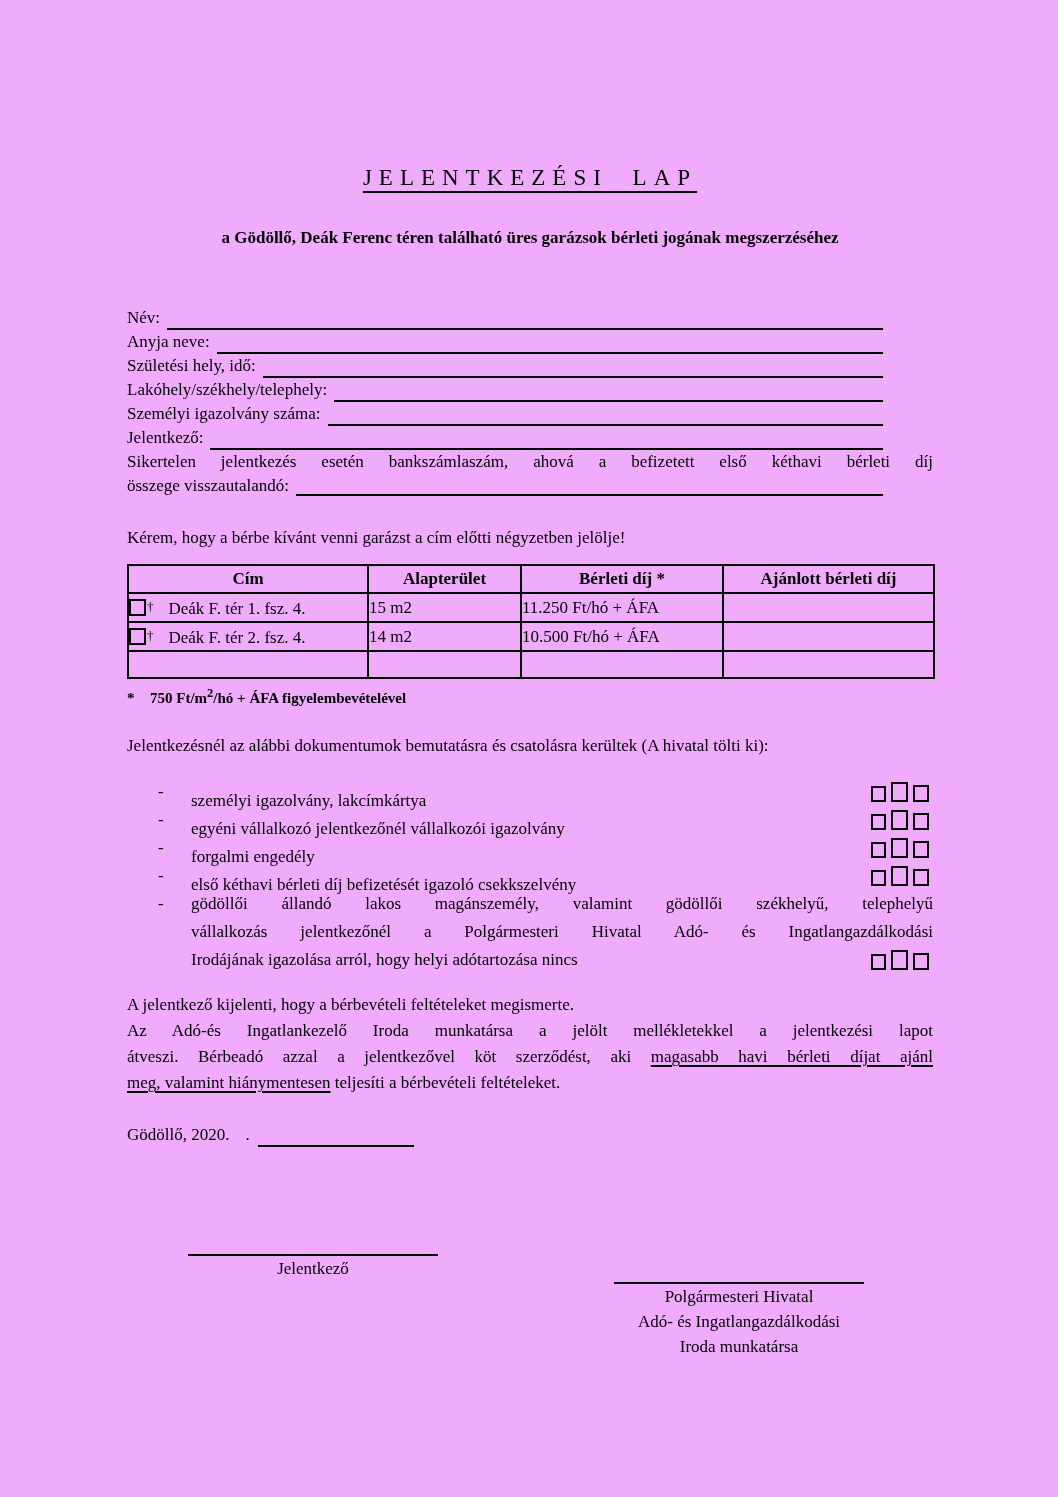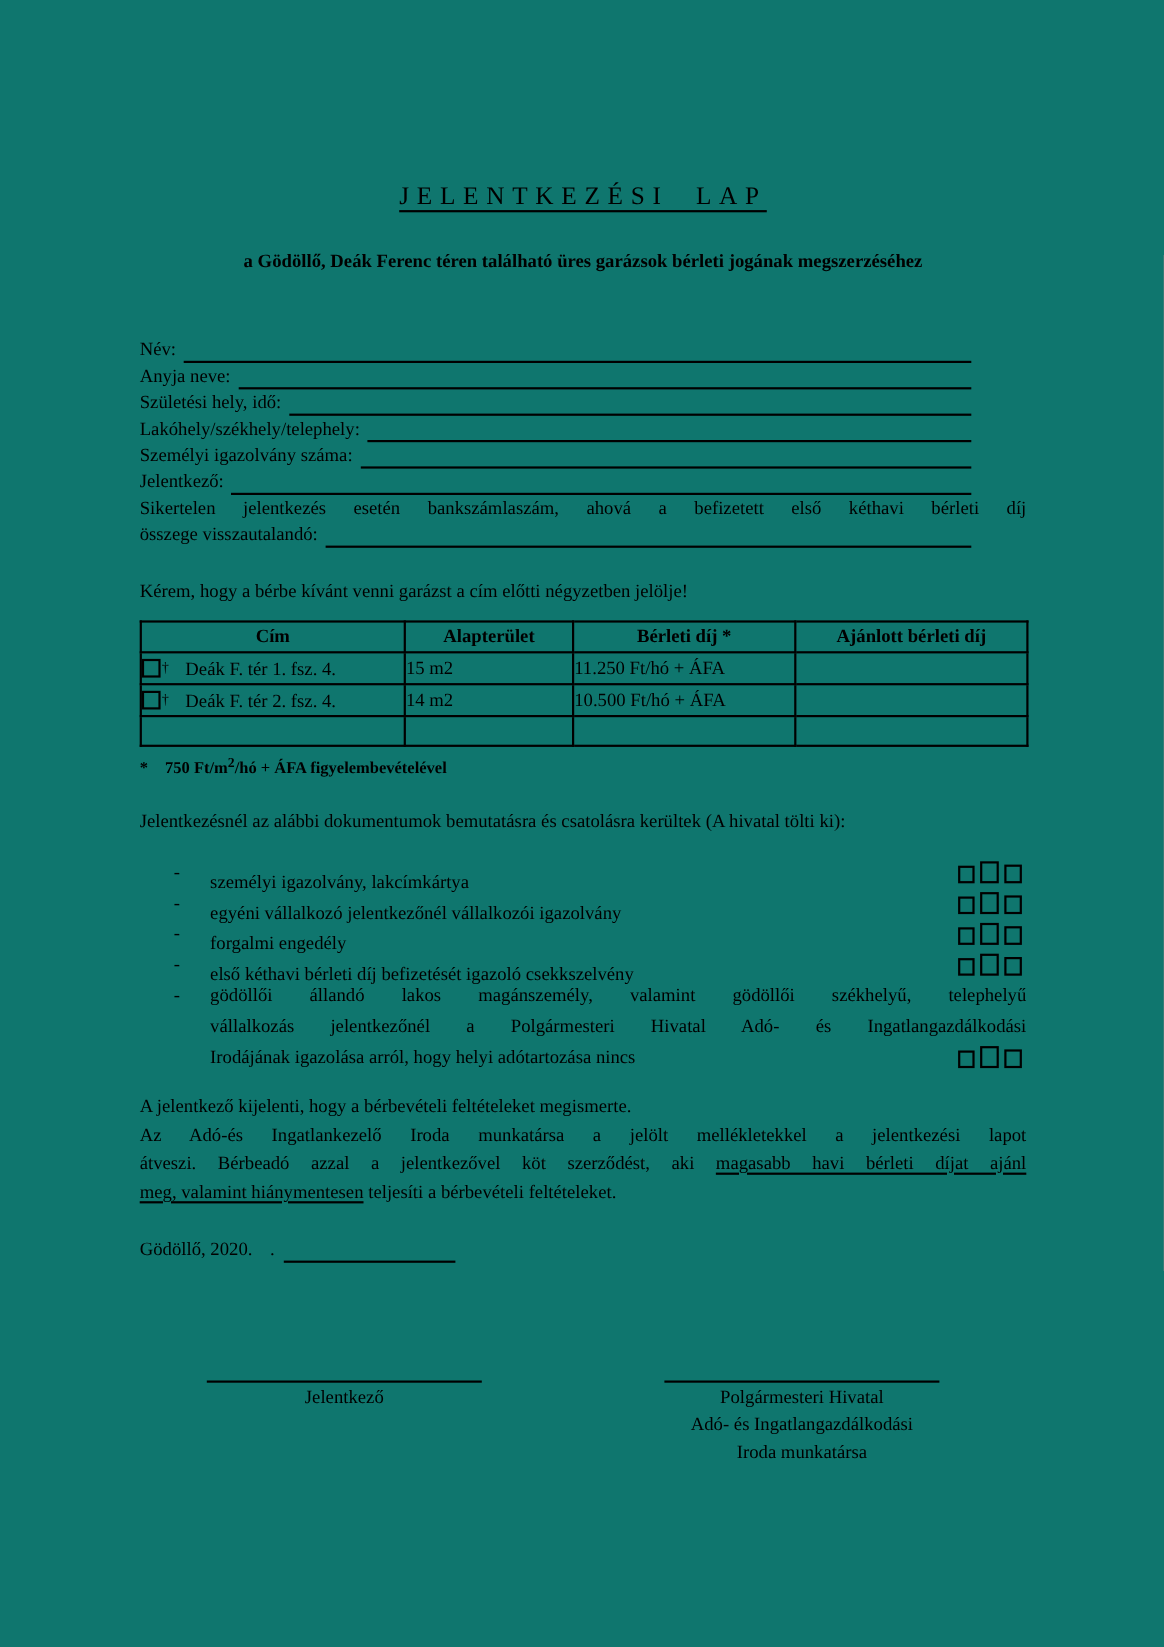--- a/index.html
+++ b/index.html
@@ -1,19 +1,19 @@
 <!DOCTYPE html>
 <html><head>
 <meta charset="utf-8">
 <style>
   html,body { margin:0; padding:0; background:#888; }
   .page {
     position:relative;
     width:1058px; height:1497px;
-    background:#0f766e;
+    background:#f0abfc;
     margin:0 auto;
     font-family:"Liberation Serif","DejaVu Serif",serif;
     color:#000;
     overflow:hidden;
   }
   .content {
     position:absolute; left:127px; top:0;
     width:806px;
     font-size:17px; line-height:24px;
   }
@@ -38,21 +38,21 @@
   .field-row { display:flex; align-items:flex-end; height:24px;text-align:right; }
   .field-row .lbl { white-space:nowrap; }
   .fill {
     flex:1 1 auto;
     border-bottom:2px solid #000;
     height:20px;
     margin-left:7px;
     margin-right:50px;
   }
   .stretch { text-align:justify; text-align-last:justify; }
-  .bank-line2 { display:flex; align-items:flex-end; height:24px; }
+  .bank-line2 { display:flex; height:24px; }
   
   .instruction { margin-top:28px; }
   
   table.garage {
     margin-top:14px;
     border-collapse:collapse;
     table-layout:fixed;
     width:806px;
     font-size:17px;
   }
@@ -102,21 +102,21 @@
   .decl u { text-decoration-thickness:2px; text-underline-offset:3px; }
   
   .date-row { margin-top:27px; display:flex; align-items:flex-end; height:24px; }
   .date-dot { margin-left:16px; }
   .date-fill { width:156px; border-bottom:2px solid #000; height:18px; margin-left:8px; }
   
   .sig-wrap { position:relative; margin-top:107px; height:130px; }
   .sig-col { position:absolute; top:0; width:250px; text-align:center; line-height:25px; }
   .sig-col .rule { border-top:2px solid #000; }
   .sig-left { left:61px; }
-  .sig-right { left:477px; white-space:nowrap; }
+  .sig-right { left:487px; white-space:nowrap;margin-top:28px; }
 </style>
 </head>
 <body>
 
 <div class="page">
   <div class="content">
 
     <h1 class="title">JELENTKEZÉSI LAP</h1>
 
     <div class="subtitle">a Gödöllő, Deák Ferenc téren található üres garázsok bérleti jogának megszerzéséhez</div>

